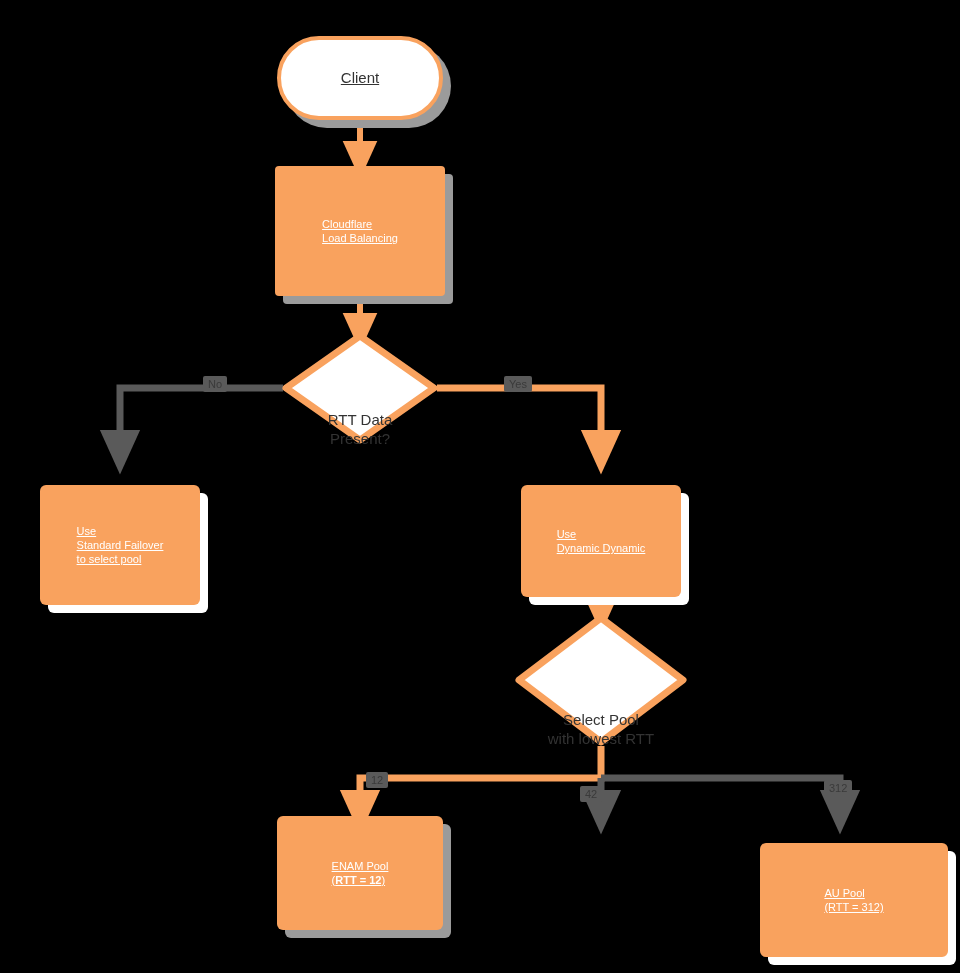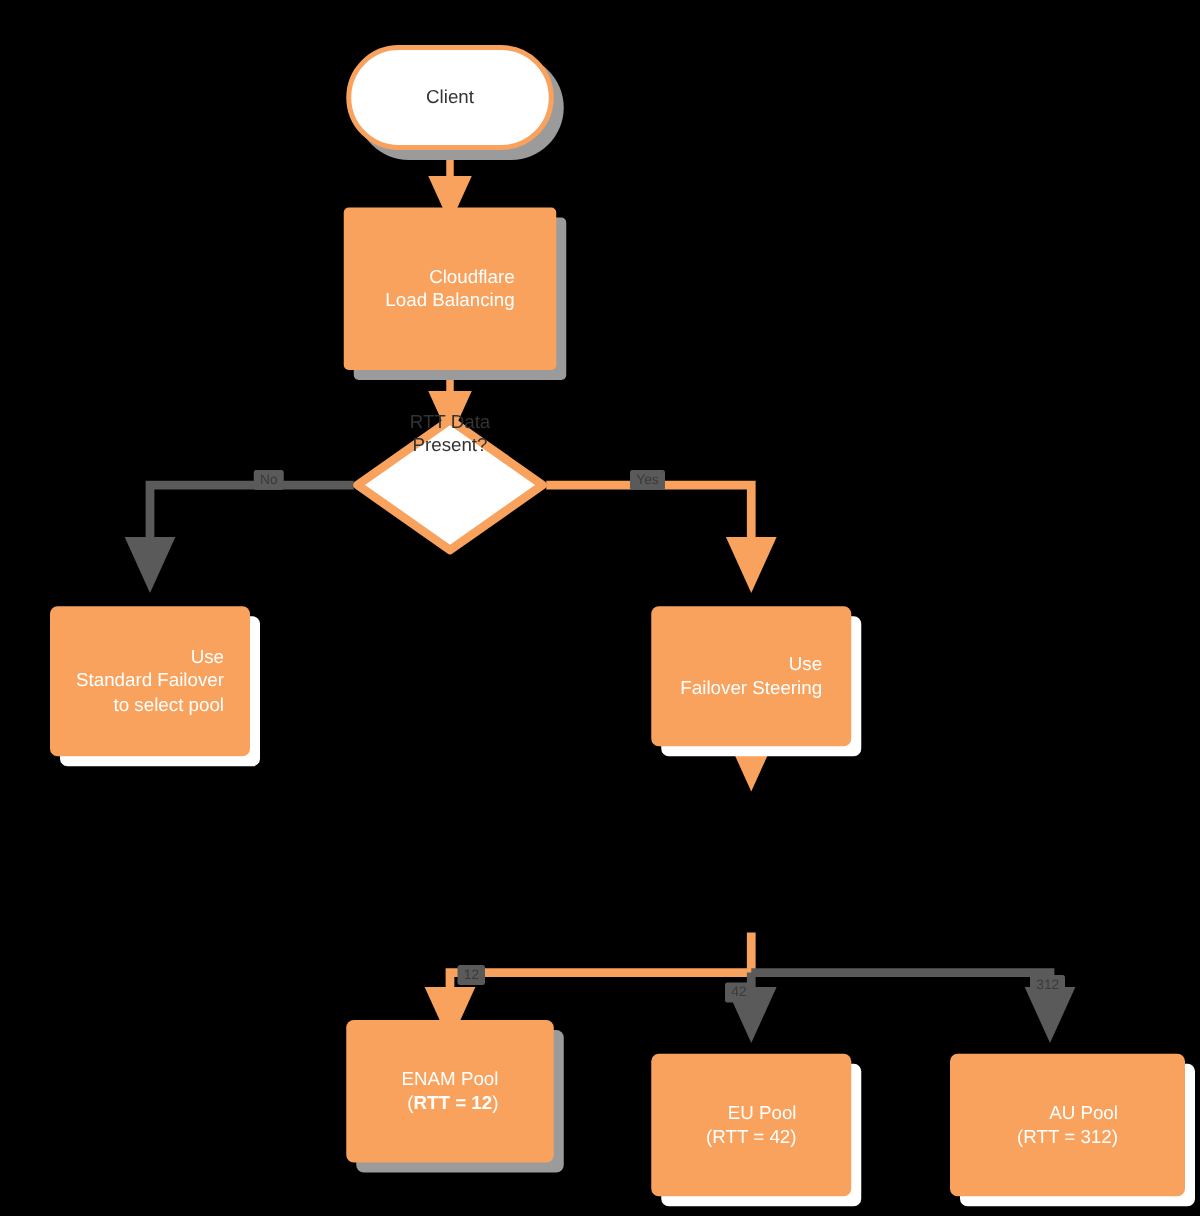--- a/index.html
+++ b/index.html
@@ -23,28 +23,29 @@
     top: 0;
     width: 960px;
     height: 973px;
   }
   .node {
     position: absolute;
     box-sizing: border-box;
     display: flex;
     align-items: center;
     justify-content: center;
-    text-align: right;
+    text-align: left;
     line-height: 1.28;
     z-index: 5;
+    text-decoration: underline;
   }
   .node-proc {
     background: #F9A25E;
     color: #FFFFFF;
-    font-size: 15px;
+    font-size: 11px;
     border-radius: 6px;
   }
   .shadow-gray {
     box-shadow: 8px 8px 0 0 #9B9B9B;
   }
   .shadow-white {
     box-shadow: 8px 8px 0 0 #FFFFFF;
     margin-top: 27px;
   }
   .node-stadium {
@@ -58,21 +59,21 @@
     position: absolute;
     z-index: 5;
   }
   .diamond-label {
     position: absolute;
     left: 0;
     top: 0;
     width: 100%;
     height: 100%;
     display: flex;
-    align-items: flex-start;
+    align-items: flex-end;
     justify-content: center;
     text-align: center;
     color: #333333;
     font-size: 15px;
     line-height: 1.28;
     pointer-events: none;
   }
   .edge-label {
     position: absolute;
     z-index: 6;
@@ -156,48 +157,53 @@
     <span>
       <span class="nl">Use</span>
       <span class="nl">Standard Failover</span>
       <span class="nl">to select pool</span>
     </span>
   </div>
 
   <div class="node node-proc shadow-white" style="left:521px; top:458px; width:160px; height:112px;">
     <span>
       <span class="nl">Use</span>
-      <span class="nl">Failover Steering</span>
-    </span>
-  </div>
-
+      <span class="nl">Dynamic Dynamic</span>
+    </span>
+  </div>
+
+  <div class="node-diamond-wrap" style="left:513px; top:612px; width:176px; height:136px;">
+    <svg width="176" height="136" viewBox="0 0 176 136">
+      <polygon points="88,6 170,68 88,130 6,68" fill="#FFFFFF" stroke="#F9A25E" stroke-width="7" stroke-linejoin="round"></polygon>
+    </svg>
+    <div class="diamond-label">
+      <span>
+        <span class="nl">Select Pool</span>
+        <span class="nl">with lowest RTT</span>
+      </span>
+    </div>
+  </div>
 
   <div class="edge-label" style="left:366px; top:772px;">
     <span>12</span>
   </div>
   <div class="edge-label" style="left:580px; top:786px;">
     <span>42</span>
   </div>
   <div class="edge-label" style="left:824px; top:780px;">
     <span>312</span>
   </div>
 
   <div class="node node-proc shadow-gray" style="left:277px; top:816px; width:166px; height:114px;">
     <span>
       <span class="nl">ENAM Pool</span>
       <span class="nl"><span>(</span><span class="bold">RTT = 12</span><span>)</span></span>
     </span>
   </div>
 
-  <div class="node node-proc shadow-white" style="left:521px; top:816px; width:160px; height:114px;">
-    <span>
-      <span class="nl">EU Pool</span>
-      <span class="nl">(RTT = 42)</span>
-    </span>
-  </div>
 
   <div class="node node-proc shadow-white" style="left:760px; top:816px; width:188px; height:114px;">
     <span>
       <span class="nl">AU Pool</span>
       <span class="nl">(RTT = 312)</span>
     </span>
   </div>
 
 </div>
 

